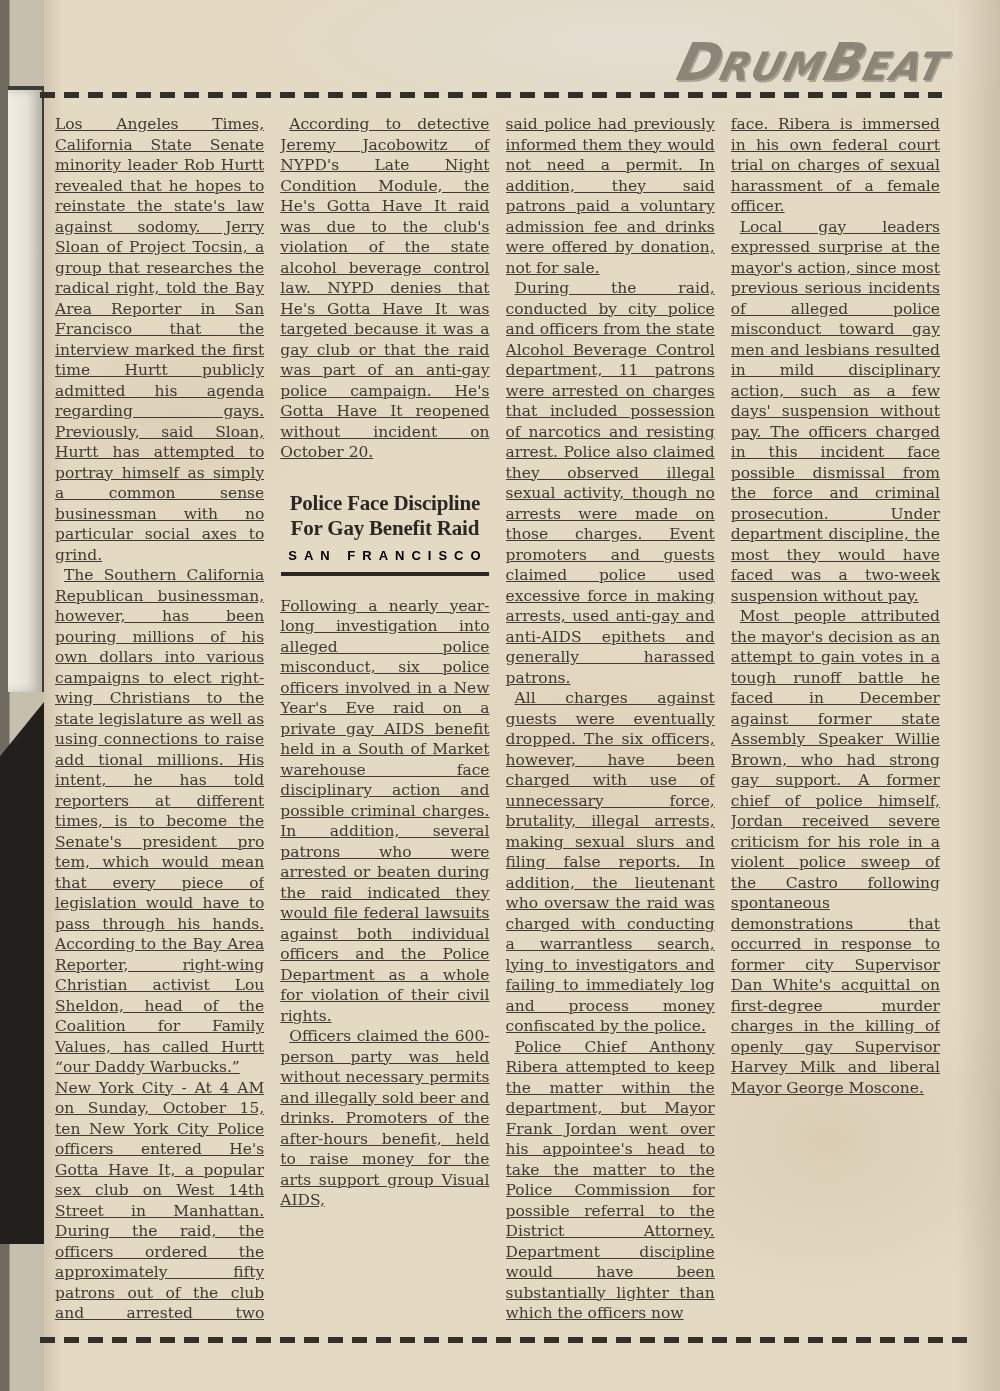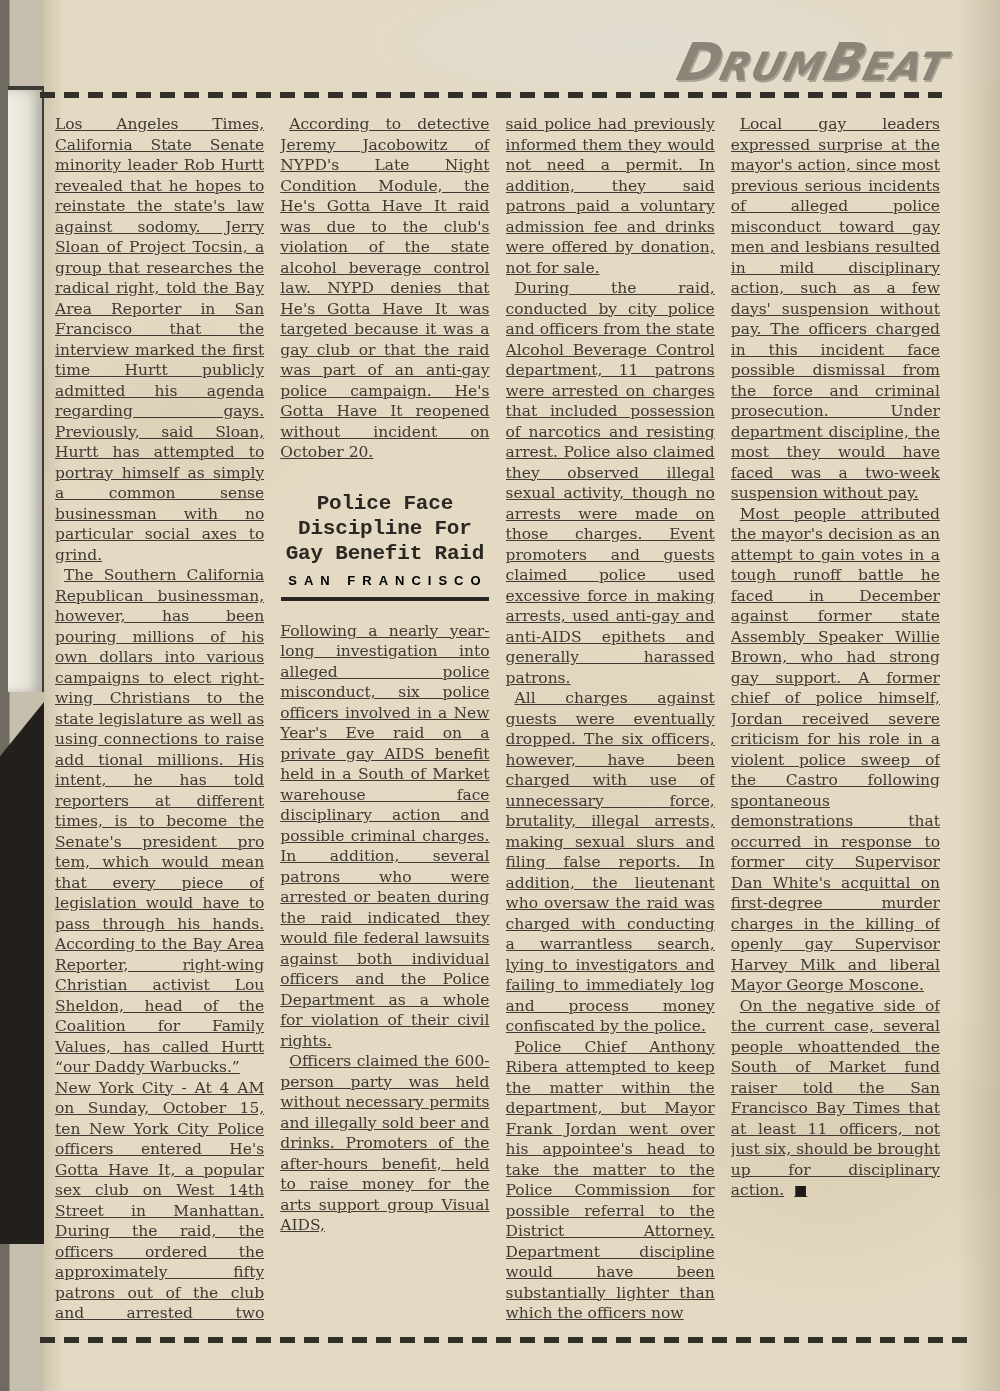--- a/index.html
+++ b/index.html
@@ -40,21 +40,21 @@
   .dashes-bottom{left:40px;right:28px;top:1337px;}
 
   
   .columns{position:absolute;left:55px;right:60px;top:114px;height:1212px;display:flex;gap:16px;}
   .col{flex:1 1 0;overflow:hidden;}
   .col p{margin:0;text-align:justify;font-size:15.5px;line-height:20.5px;color:#403a33;text-decoration:underline;}
   .col p.indent{text-indent:9px;}
 
   
   .headline-block{margin:28px 1px 20px;}
-  .headline{margin:0;text-align:center;font-family:Liberation Mono, monospace;font-weight:700;
+  .headline{margin:0;text-align:center;font-family:Liberation Serif, serif;font-weight:700;
     font-size:21px;line-height:25px;letter-spacing:-0.2px;color:#2b2824;}
   .dateline{margin-top:7px;font-family:"Liberation Sans",sans-serif;font-weight:700;
     font-size:13px;letter-spacing:7px;padding-left:7px;color:#000000;}
   .headline-rule{height:4px;background:#2b2824;margin-top:9px;}
 
   .endmark{margin-left:10px;font-size:14px;color:#1d1b18;}
 
   
   .folio{position:absolute;top:1348px;right:68px;font-family:"Liberation Sans",sans-serif;
     font-size:16px;letter-spacing:1px;color:#3b3733;}
@@ -96,23 +96,23 @@
     </div>
 
     <div class="col">
       <p>said police had previously informed them they would not need a permit. In addition, they said patrons paid a voluntary admission fee and drinks were offered by donation, not for sale.</p>
       <p class="indent">During the raid, conducted by city police and officers from the state Alcohol Beverage Control department, 11 patrons were arrested on charges that included possession of narcotics and resisting arrest. Police also claimed they observed illegal sexual activity, though no arrests were made on those charges. Event promoters and guests claimed police used excessive force in making arrests, used anti-gay and anti-AIDS epithets and generally harassed patrons.</p>
       <p class="indent">All charges against guests were eventually dropped. The six officers, however, have been charged with use of unnecessary force, brutality, illegal arrests, making sexual slurs and filing false reports. In addition, the lieutenant who oversaw the raid was charged with conducting a warrantless search, lying to investigators and failing to immediately log and process money confiscated by the police.</p>
       <p class="indent">Police Chief Anthony Ribera attempted to keep the matter within the department, but Mayor Frank Jordan went over his appointee's head to take the matter to the Police Commission for possible referral to the District Attorney. Department discipline would have been substantially lighter than which the officers now</p>
     </div>
 
     <div class="col">
+      <p>face. Ribera is immersed in his own federal court trial on charges of sexual harassment of a female officer.</p>
       <p class="indent">Local gay leaders expressed surprise at the mayor's action, since most previous serious incidents of alleged police misconduct toward gay men and lesbians resulted in mild disciplinary action, such as a few days' suspension without pay. The officers charged in this incident face possible dismissal from the force and criminal prosecution. Under department discipline, the most they would have faced was a two-week suspension without pay.</p>
       <p class="indent">Most people attributed the mayor's decision as an attempt to gain votes in a tough runoff battle he faced in December against former state Assembly Speaker Willie Brown, who had strong gay support. A former chief of police himself, Jordan received severe criticism for his role in a violent police sweep of the Castro following spontaneous demonstrations that occurred in response to former city Supervisor Dan White's acquittal on first-degree murder charges in the killing of openly gay Supervisor Harvey Milk and liberal Mayor George Moscone.</p>
-      <p class="indent"><span>On the negative side of the current case, several people whoattended the South of Market fund raiser told the San Francisco Bay Times that at least 11 officers, not just six, should be brought up for disciplinary action.</span><span class="endmark">■</span></p>
     </div>
 
   </div>
 
   <div class="dashes dashes-bottom"></div>
 
 
 </div>
 
 </body></html>

